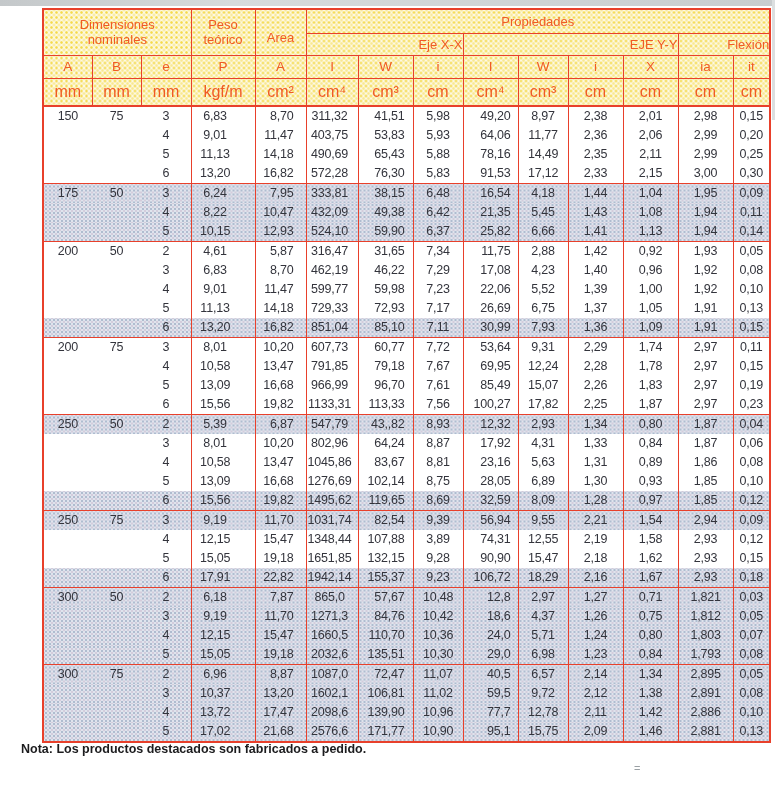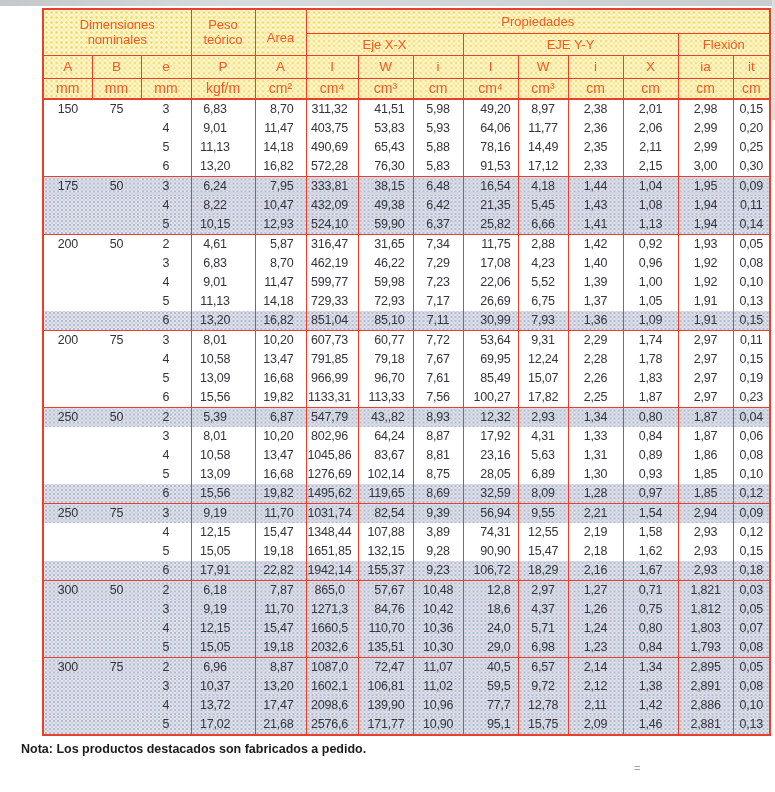--- a/index.html
+++ b/index.html
@@ -29,23 +29,23 @@
     text-align:center;
     background-color:var(--head-base);
     background-image:
       radial-gradient(circle, rgba(243,213,47,.85) .8px, rgba(243,213,47,0) 1.7px),
       radial-gradient(circle, rgba(243,213,47,.45) .8px, rgba(243,213,47,0) 1.7px);
     background-size:5px 5px,5px 5px;
     background-position:0 0,2.5px 2.5px;
   }
   thead{border-bottom:2px solid var(--red);}
   tr.h1 th{height:24px;}
-  tr.h2 th{height:22px;}
+  tr.h2 th{height:22px;text-align:right;}
   tr.h3 th{height:23px;font-size:13.5px;}
-  tr.h4 th{height:21px;font-size:14px;}
+  tr.h4 th{height:28px;font-size:16px;}
   th.two-line{line-height:15px;}
   th.area-cell{vertical-align:top;padding-top:20px;}
   
   tbody td{
     height:19px;
     font-size:12.5px;
     letter-spacing:-0.2px;
     color:var(--ink);
     border-right:1px solid var(--red);
     text-align:center;

